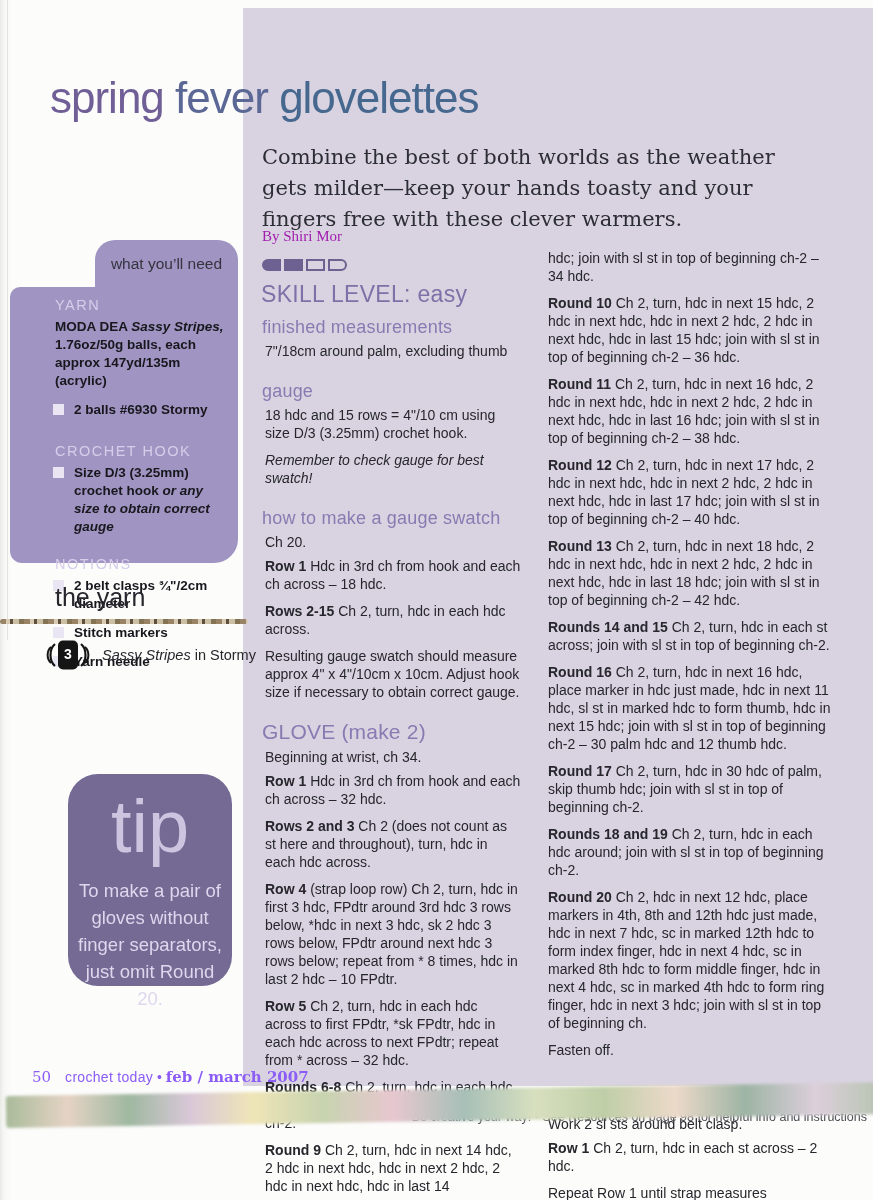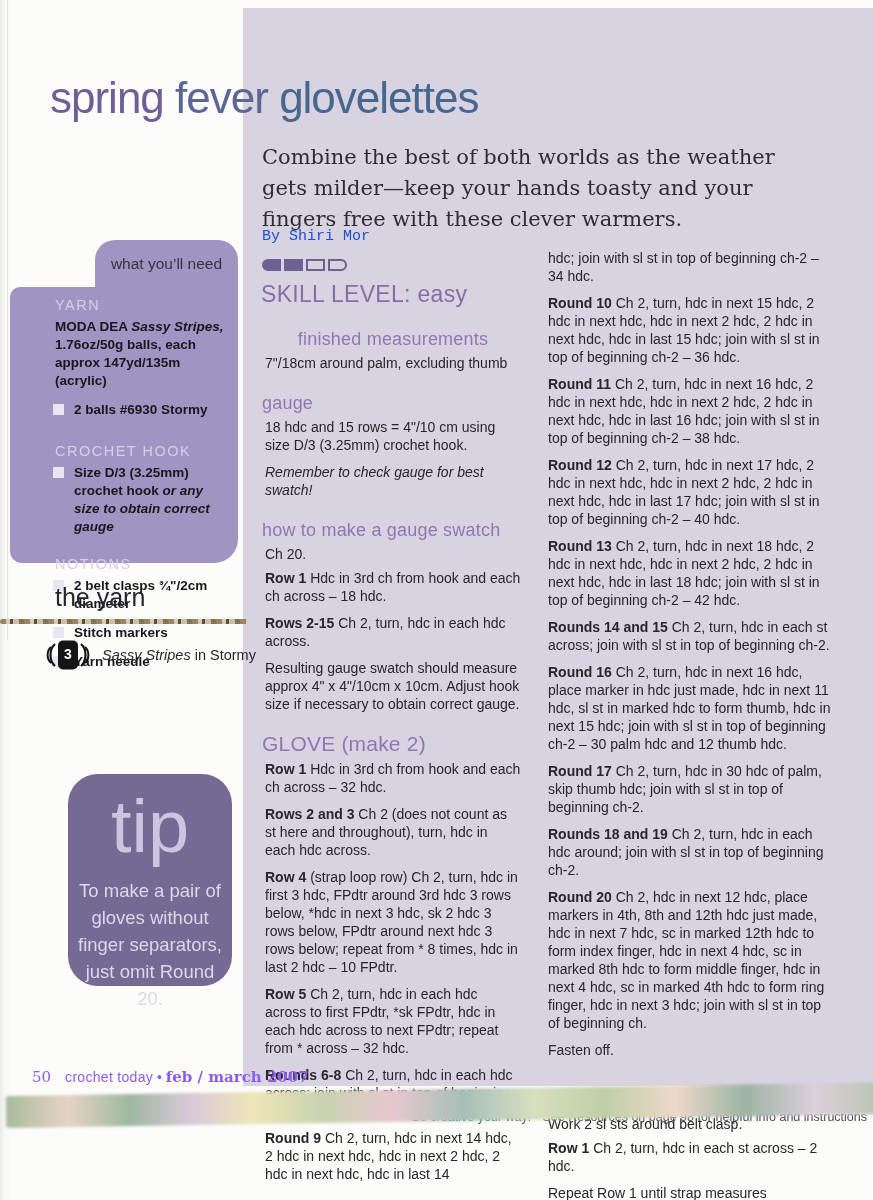--- a/index.html
+++ b/index.html
@@ -27,40 +27,40 @@
   .title .w1 { color:#6f5f96; }
   .title .w2 { color:#5b6896; }
   .title .w3 { color:#46688f; }
 
   .intro {
     position:absolute; left:262px; top:142px; width:548px;
     font-family:"DejaVu Serif", serif; font-size:21px; line-height:31px; color:#2d2d35;
   }
   .byline {
     position:absolute; left:262px; top:228px;
-    font-family:Liberation Mono, monospace; font-size:15px; color:#1d4ed8;
+    font-family:Liberation Serif, serif; font-size:15px; color:#a21caf;
   }
 
   .pills { position:absolute; left:262px; top:259px; display:flex; gap:3px; }
   .pill { width:19px; height:12px; border:2px solid #6c6191; background:transparent; box-sizing:border-box; }
   .pill.filled { background:#6c6191; }
   .pill.cap-l { border-radius:8px 0 0 8px; }
   .pill.cap-r { border-radius:0 8px 8px 0; }
 
   .skill-label { position:absolute; left:261px; top:281px; font-size:23px; color:#7f70a7; letter-spacing:0.3px; }
 
   .col { position:absolute; color:#26262c; }
   .col1 { left:262px; top:317px; width:262px; }
   .col2 { left:545px; top:249px; width:290px; }
   .col p { margin:0 3px 9px; font-size:14px; line-height:18px; }
   .col p.tight { margin-bottom:6px; }
   .col p.italic { font-style:italic; margin-top:3px; }
   .col b { font-weight:bold; }
   .h-sm { font-weight:400; font-size:18px; color:#8a7ab2; margin:21px 0 4px; letter-spacing:0.2px; }
-  .h-sm.first { margin-top:12px;text-align:center; }
+  .h-sm.first { margin-top:0; }
   .h-lg { font-weight:400; font-size:21px; color:#8a7ab2; margin:19px 0 4px; letter-spacing:0.2px; }
 
   
   .need-tab {
     position:absolute; left:95px; top:240px; width:143px; height:47px;
     background:#a095c2; border-radius:20px 20px 0 0;
     display:flex; align-items:center; justify-content:center;
     font-size:15.5px; color:#34333e;
   }
   .need-box {
@@ -141,20 +141,21 @@
     <p>7"/18cm around palm, excluding thumb</p>
     <div class="h-sm">gauge</div>
     <p>18 hdc and 15 rows = 4"/10 cm using size D/3 (3.25mm) crochet hook.</p>
     <p class="italic">Remember to check gauge for best swatch!</p>
     <div class="h-sm">how to make a gauge swatch</div>
     <p class="tight">Ch 20.</p>
     <p><b>Row 1 </b><span>Hdc in 3rd ch from hook and each ch across – 18 hdc.</span></p>
     <p><b>Rows 2-15 </b><span>Ch 2, turn, hdc in each hdc across.</span></p>
     <p><b></b><span>Resulting gauge swatch should measure approx 4" x 4"/10cm x 10cm.  Adjust hook size if necessary to obtain correct gauge.</span></p>
     <div class="h-lg">GLOVE (make 2)</div>
+    <p class="tight">Beginning at wrist, ch 34.</p>
     <p><b>Row 1 </b><span>Hdc in 3rd ch from hook and each ch across – 32 hdc.</span></p>
     <p><b>Rows 2 and 3 </b><span>Ch 2 (does not count as st here and throughout), turn, hdc in each hdc across.</span></p>
     <p><b>Row 4 </b><span>(strap loop row) Ch 2, turn, hdc in first 3 hdc, FPdtr around 3rd hdc 3 rows below, *hdc in next 3 hdc, sk 2 hdc 3 rows below, FPdtr around next hdc 3 rows below; repeat from * 8 times, hdc in last 2 hdc – 10 FPdtr.</span></p>
     <p><b>Row 5 </b><span>Ch 2, turn, hdc in each hdc across to first FPdtr, *sk FPdtr, hdc in each hdc across to next FPdtr; repeat from * across – 32 hdc.</span></p>
     <p><b>Rounds 6-8 </b><span>Ch 2, turn, hdc in each hdc across; join with sl st in top of beginning ch-2.</span></p>
     <p><b>Round 9 </b><span>Ch 2, turn, hdc in next 14 hdc, 2 hdc in next hdc, hdc in next 2 hdc, 2 hdc in next hdc, hdc in last 14</span></p>
   </div>
 
   <div class="col col2">
     <p><b></b><span>hdc; join with sl st in top of beginning ch-2 – 34 hdc.</span></p>

